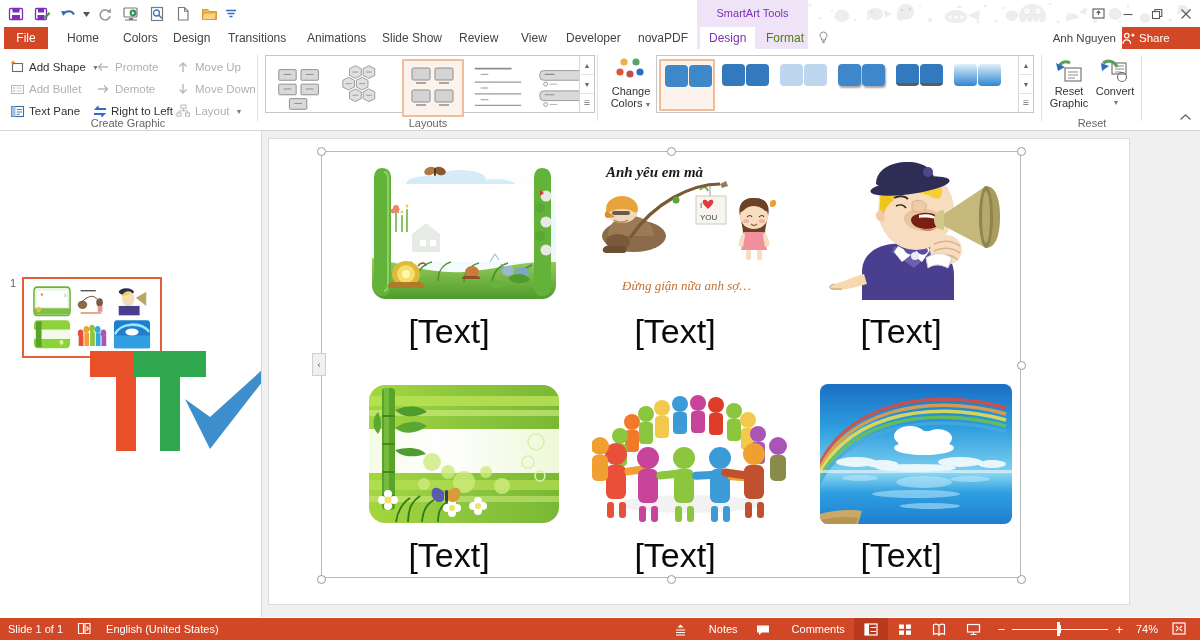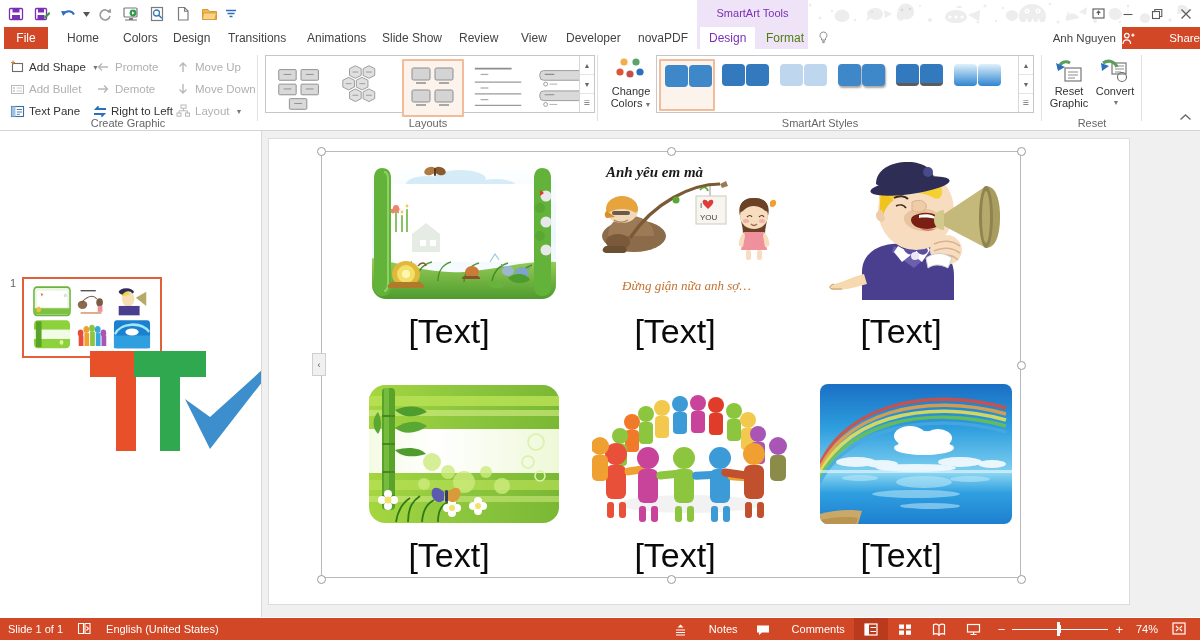--- a/index.html
+++ b/index.html
@@ -58,21 +58,21 @@
     font-size: 11.5px; color: #888; white-space: nowrap;
   }
   .bulb { position: absolute; left: 818px; top: 4px; }
   .username {
     position: absolute; top: 0; right: 84px; height: 22px; line-height: 22px;
     font-size: 11.5px; color: #444;
   }
   .sharebtn {
     position: absolute; top: 0; right: 0; height: 22px; width: 78px;
     background: #d24726; color: #fff; font-size: 11.5px;
-    display: flex; align-items: center; justify-content: space-between; gap: 4px;
+    display: flex; align-items: center; justify-content: flex-start; gap: 4px;
   }
 
   
   .ribbon {
     position: absolute; top: 49px; left: 0; width: 1200px; height: 82px;
     background: #fff; border-bottom: 1px solid #d4d4d4;
   }
   .grp { position: absolute; top: 0; height: 82px; }
   .grp-label {
     position: absolute; bottom: 2px; width: 100%; text-align: center;
@@ -566,21 +566,20 @@
         <div class="gal-item" style="left:292px;width:56px;height:52px">
           <div class="sa-chip" style="left:4px;background:linear-gradient(#dff0fb,#2f86d0);"></div>
           <div class="sa-chip" style="left:28px;background:linear-gradient(#dff0fb,#2f86d0);"></div>
         </div>
         <div class="gal-scroll">
           <div>▲</div>
           <div>▼</div>
           <div style="border-bottom:none">☰</div>
         </div>
       </div>
-      <div class="grp-label">SmartArt Styles</div>
       <div class="grp-sep" style="left:443px"></div>
     </div>
 
     <div class="grp" style="left:1042px;width:100px">
       <div class="bigbtn" style="left:2px;top:8px;width:50px">
         <svg width="32" height="28" viewBox="0 0 32 28" style="display:block;margin:0 auto">
           <rect x="12" y="11" width="16" height="13" fill="#fff" stroke="#6b6b6b" stroke-width="1.1"></rect>
           <path d="M15 15h10M15 18h10M15 21h7" stroke="#8d8d8d" stroke-width="1"></path>
           <path d="M6 12c0-6 6-9 11-6" fill="none" stroke="#5a9e5a" stroke-width="3"></path>
           <path d="M3 6l2 8 7-4z" fill="#2d6fbf"></path>

